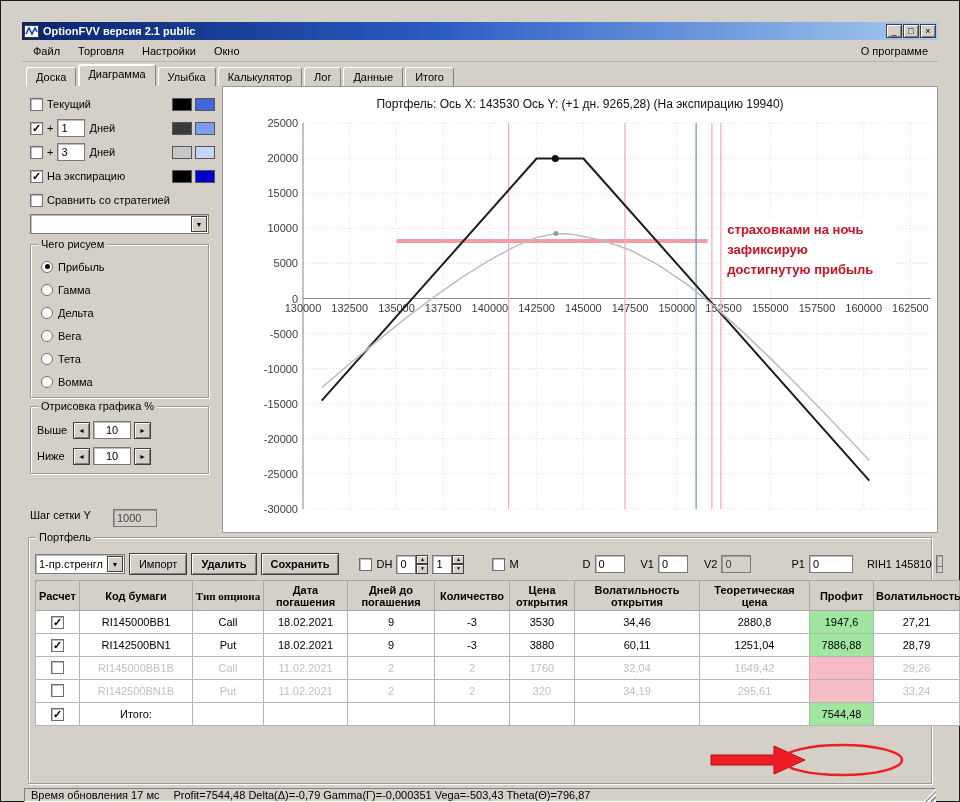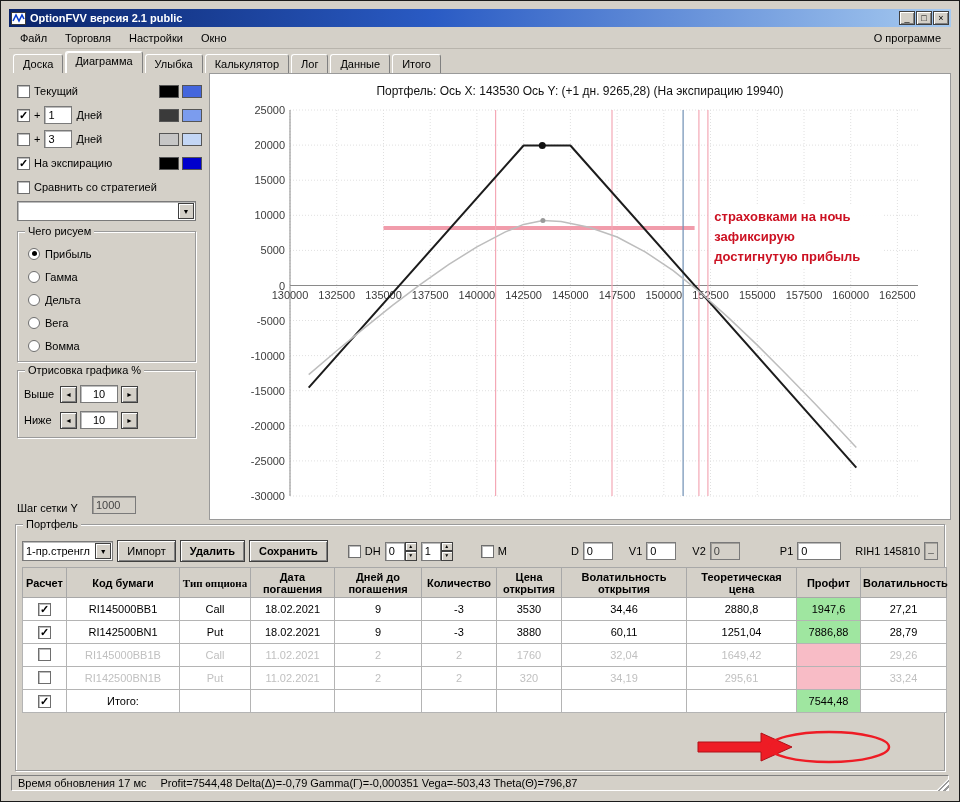--- a/index.html
+++ b/index.html
@@ -1,17 +1,17 @@
 <!DOCTYPE html>
 <html><head>
 <meta charset="utf-8">
 <style>
   html,body{margin:0;padding:0;background:#777;}
   *{box-sizing:border-box;font-family:"Liberation Sans",sans-serif;}
-  .window{width:960px;height:802px;background:#d4d0c8;border:1px solid #1a1a1a;padding:8px;}
+  .window{width:960px;height:802px;background:#d4d0c8;border:1px solid #1a1a1a;padding:21px;}
   .window-inner{display:flex;flex-direction:column;height:100%;}
   
   .titlebar{flex:none;height:18px;background:linear-gradient(90deg,#0a246a 0%,#2a5bc4 45%,#a6caf0 100%);
     display:flex;align-items:center;padding:0 2px;color:#fff;}
   .title-text{font-size:11px;font-weight:bold;margin-left:4px;flex:1;white-space:nowrap;}
   .app-icon{width:15px;height:13px;background:#fff;border:1px solid #3a3a3a;display:flex;align-items:center;justify-content:center;}
   .winbtn{width:16px;height:14px;margin-left:1px;background:#d4d0c8;border:1px solid #404040;
     box-shadow:inset 1px 1px 0 #fff, inset -1px -1px 0 #808080;font-size:9px;line-height:11px;
     text-align:center;padding:0;color:#000;cursor:default;}
   
@@ -49,21 +49,21 @@
   .combo-btn{flex:none;width:16px;height:16px;margin:1px;background:#d4d0c8;border:1px solid #404040;
     box-shadow:inset 1px 1px 0 #fff;display:flex;align-items:center;justify-content:center;font-size:7px;}
   .groupbox{position:relative;border:1px solid #9a9a9a;box-shadow:inset 1px 1px 0 #fff,1px 1px 0 #fff;
     margin-top:8px;padding:10px 4px 4px 6px;}
   .gb-title{position:absolute;top:-7px;left:7px;background:#d4d0c8;padding:0 3px;font-size:11px;}
   .rad-row{height:23px;display:flex;align-items:center;gap:5px;padding-left:4px;}
   .rg-row{height:26px;display:flex;align-items:center;gap:3px;}
   .rg-lbl{font-size:11px;width:33px;}
   .stepbtn{width:17px;height:17px;background:#d4d0c8;border:1px solid #404040;
     box-shadow:inset 1px 1px 0 #fff, inset -1px -1px 0 #808080;font-size:7px;padding:0;text-align:center;}
-  .gridstep-row{margin-top:auto;display:flex;align-items:flex-end;gap:14px;padding-bottom:2px;}
+  .gridstep-row{margin-top:auto;display:flex;align-items:flex-start;gap:22px;padding-bottom:2px;}
   
   .chart-panel{flex:1;background:#fff;border:1px solid #9a9a9a;overflow:hidden;}
   .chart-title{text-align:center;font-size:12px;padding-top:10px;height:26px;color:#111;}
   #chart-svg text.tick{font-size:11px;fill:#3c3c3c;}
   #chart-svg text.ann{font-size:13px;font-weight:600;}
   
   .portfolio-group{flex:none;height:247px;position:relative;margin:4px 6px 0 6px;background:#d4d0c8;
     border:1px solid #9a9a9a;box-shadow:inset 1px 1px 0 #fff,1px 1px 0 #fff;padding:14px 6px 4px 6px;}
   .toolbar{height:24px;display:flex;align-items:center;gap:4px;margin-bottom:4px;font-size:11px;}
   .btn{height:22px;background:#d4d0c8;border:1px solid #404040;box-shadow:inset 1px 1px 0 #fff, inset -1px -1px 0 #808080;
@@ -198,20 +198,24 @@
                 <span class="radio"></span>
                 <span class="lbl">Гамма</span>
               </div>
               <div class="rad-row">
                 <span class="radio"></span>
                 <span class="lbl">Дельта</span>
               </div>
               <div class="rad-row">
                 <span class="radio"></span>
                 <span class="lbl">Вега</span>
+              </div>
+              <div class="rad-row">
+                <span class="radio"></span>
+                <span class="lbl">Тета</span>
               </div>
               <div class="rad-row">
                 <span class="radio"></span>
                 <span class="lbl">Вомма</span>
               </div>
             </div>
         </div>
 
         <div class="groupbox" style="margin-right:10px;">
           <span class="gb-title">Отрисовка графика %</span>

